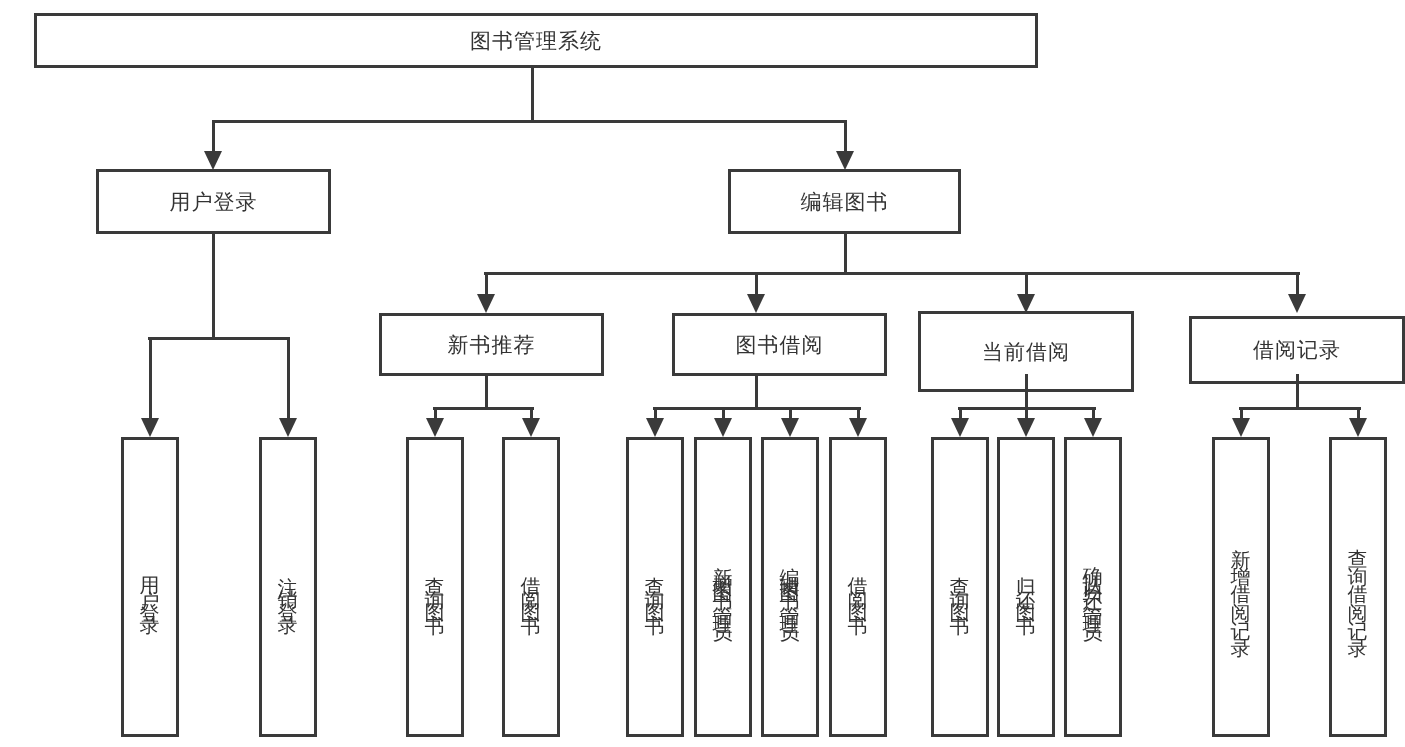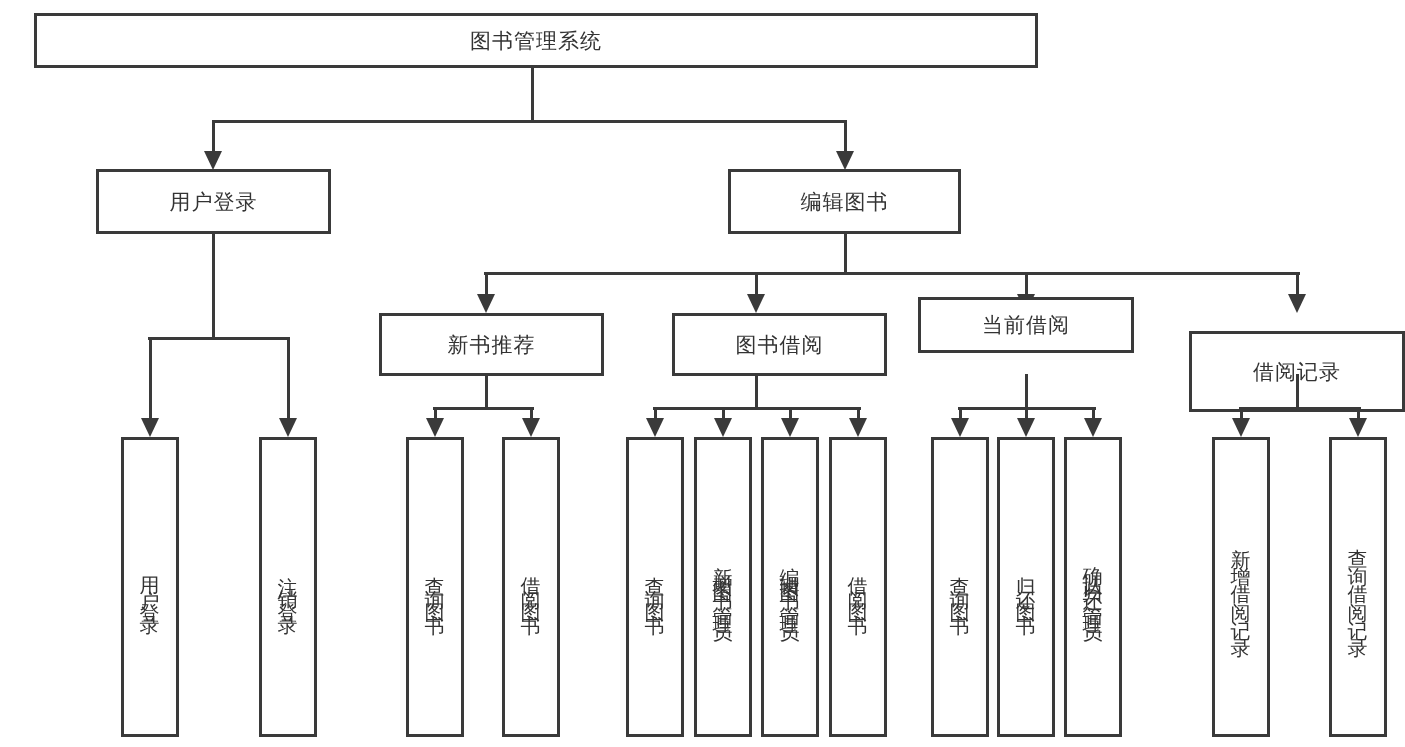--- a/index.html
+++ b/index.html
@@ -105,24 +105,24 @@
   <div class="arr" style="left:1001px;top:294px"></div>
   <div class="v" style="left:1280px;top:272px;height:24px"></div>
   <div class="arr" style="left:1272px;top:294px"></div>
 
   <div class="box" style="left:363px;top:313px;width:225px;height:63px">
     <span class="lbl">新书推荐</span>
   </div>
   <div class="box" style="left:656px;top:313px;width:215px;height:63px">
     <span class="lbl">图书借阅</span>
   </div>
-  <div class="box" style="left:902px;top:297px;width:216px;height:56px">
+  <div class="box" style="left:902px;top:311px;width:216px;height:81px">
     <span class="lbl">当前借阅</span>
   </div>
-  <div class="box" style="left:1173px;top:331px;width:216px;height:81px">
+  <div class="box" style="left:1173px;top:316px;width:216px;height:68px">
     <span class="lbl">借阅记录</span>
   </div>
 
   <div class="v" style="left:469px;top:374px;height:36px"></div>
   <div class="h" style="left:417px;top:407px;width:101px"></div>
   <div class="v" style="left:418px;top:407px;height:13px"></div>
   <div class="arr" style="left:410px;top:418px"></div>
   <div class="v" style="left:514px;top:407px;height:13px"></div>
   <div class="arr" style="left:506px;top:418px"></div>
 

